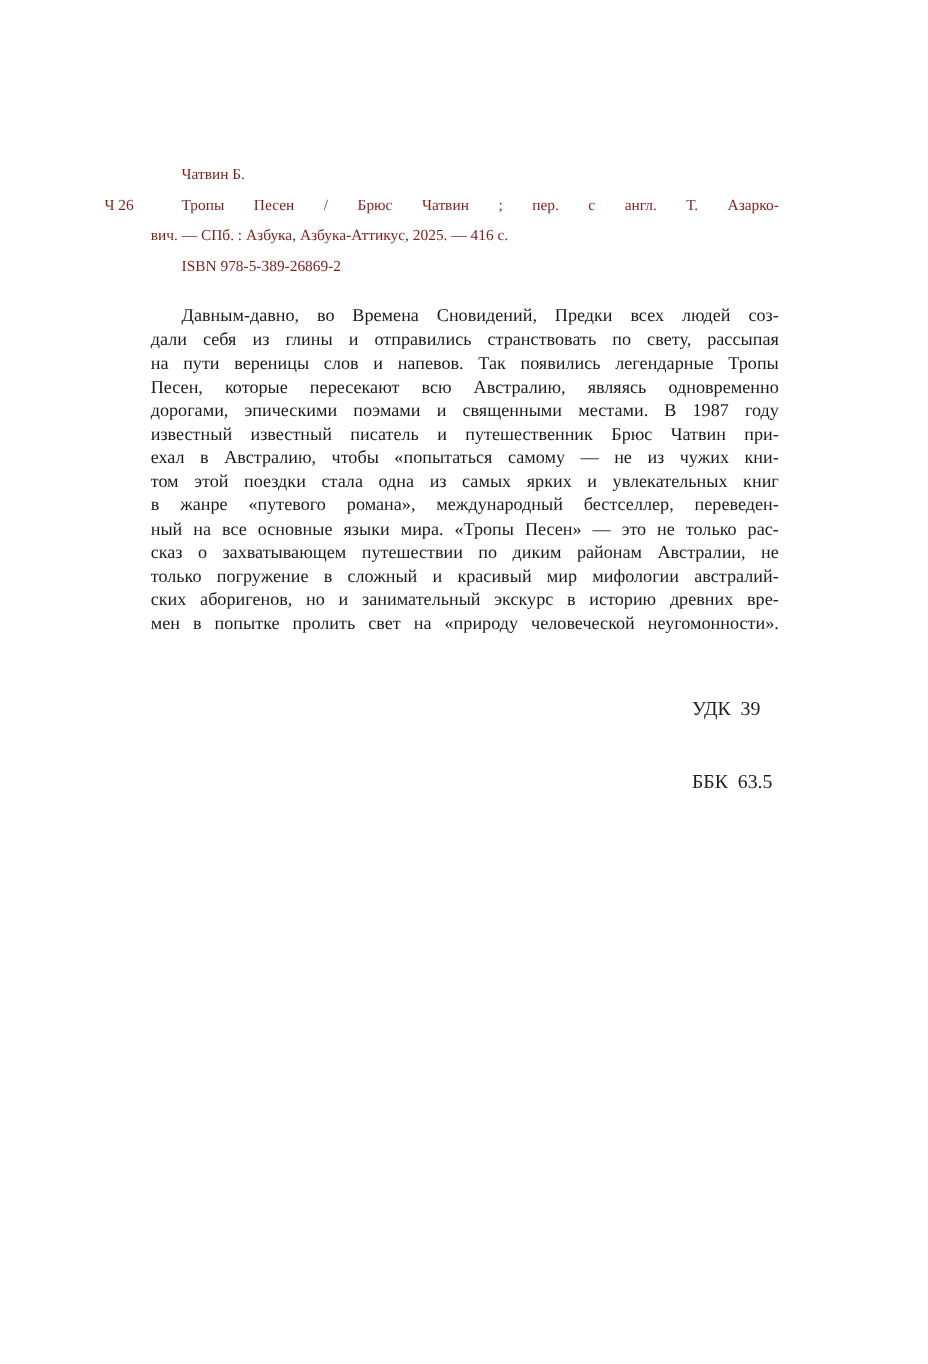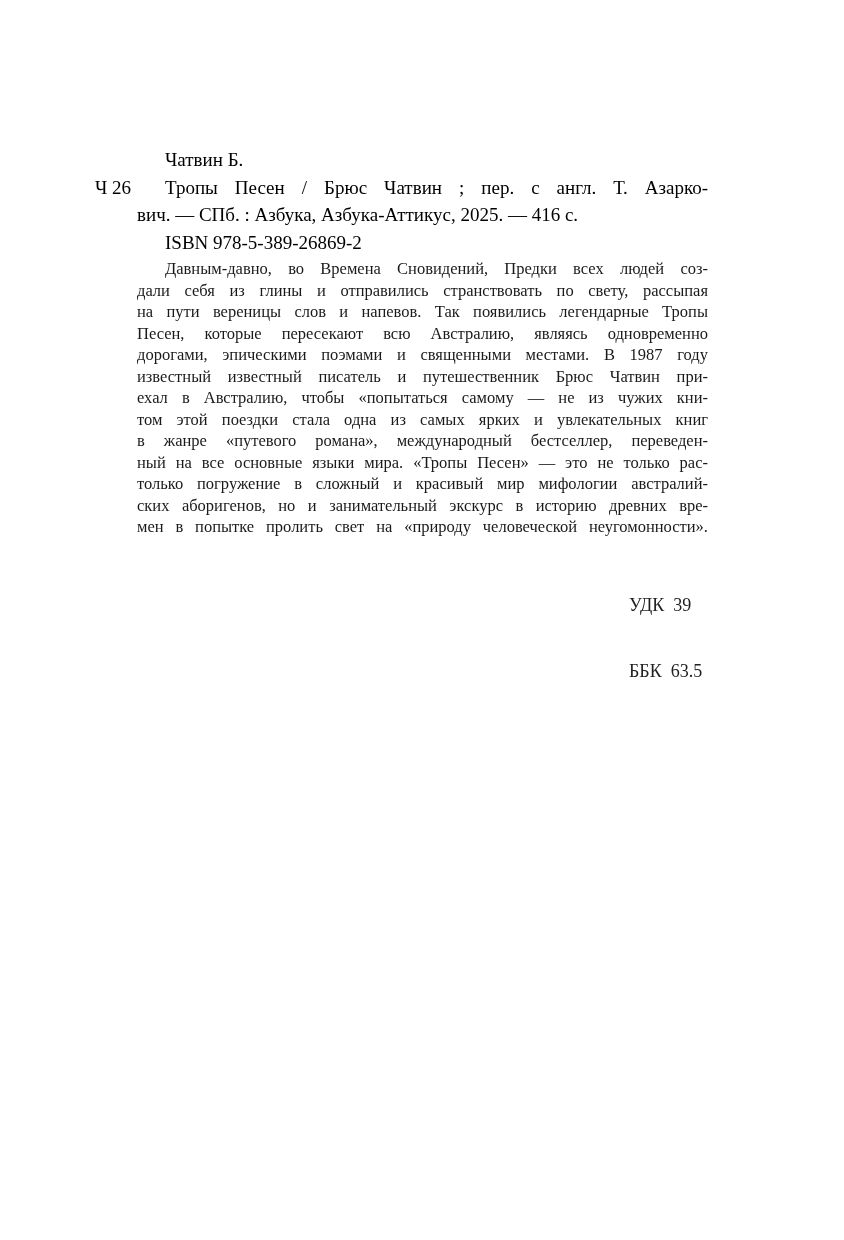--- a/index.html
+++ b/index.html
@@ -19,23 +19,23 @@
     background: #ffffff;
   }
   .imprint {
     position: absolute;
     left: 137px;
     top: 146px;
     width: 571px;
   }
   
   .bib {
-    font-size: 19px;
+    font-size: 14px;
     line-height: 27.5px;
-    color: #000000;
+    color: #7f1d1d;
   }
   .author-line {
     padding-left: 28px;
   }
   .bib-line-1 {
     position: relative;
     text-align: justify;
     text-align-last: justify;
     text-indent: 28px;
   }
@@ -47,21 +47,21 @@
     text-align: center;
   }
   .bib-line-2 {
     text-align: left;
   }
   .isbn-line {
     padding-left: 28px;
   }
   
   .annotation {
-    margin-top: 2px;
+    margin-top: 20px;
     font-size: 16.5px;
     line-height: 21.5px;
     color: #1a1a1a;
   }
   .annotation .line {
     text-align: justify;
     text-align-last: justify;
     white-space: normal;
   }
   .annotation .line:first-child {
@@ -98,20 +98,21 @@
         <div class="line">Давным-давно, во Времена Сновидений, Предки всех людей соз-</div>
         <div class="line">дали себя из глины и отправились странствовать по свету, рассыпая</div>
         <div class="line">на пути вереницы слов и напевов. Так появились легендарные Тропы</div>
         <div class="line">Песен, которые пересекают всю Австралию, являясь одновременно</div>
         <div class="line">дорогами, эпическими поэмами и священными местами. В 1987 году</div>
         <div class="line">известный известный писатель и путешественник Брюс Чатвин при-</div>
         <div class="line">ехал в Австралию, чтобы «попытаться самому — не из чужих кни-</div>
         <div class="line">том этой поездки стала одна из самых ярких и увлекательных книг</div>
         <div class="line">в жанре «путевого романа», международный бестселлер, переведен-</div>
         <div class="line">ный на все основные языки мира. «Тропы Песен» — это не только рас-</div>
+        <div class="line">сказ о захватывающем путешествии по диким районам Австралии, не</div>
         <div class="line">только погружение в сложный и красивый мир мифологии австралий-</div>
         <div class="line">ских аборигенов, но и занимательный экскурс в историю древних вре-</div>
         <div class="line">мен в попытке пролить свет на «природу человеческой неугомонности».</div>
       </div>
 
     <div class="class-block">
       <div>УДК  39</div>
       <div>ББК  63.5</div>
     </div>
 

